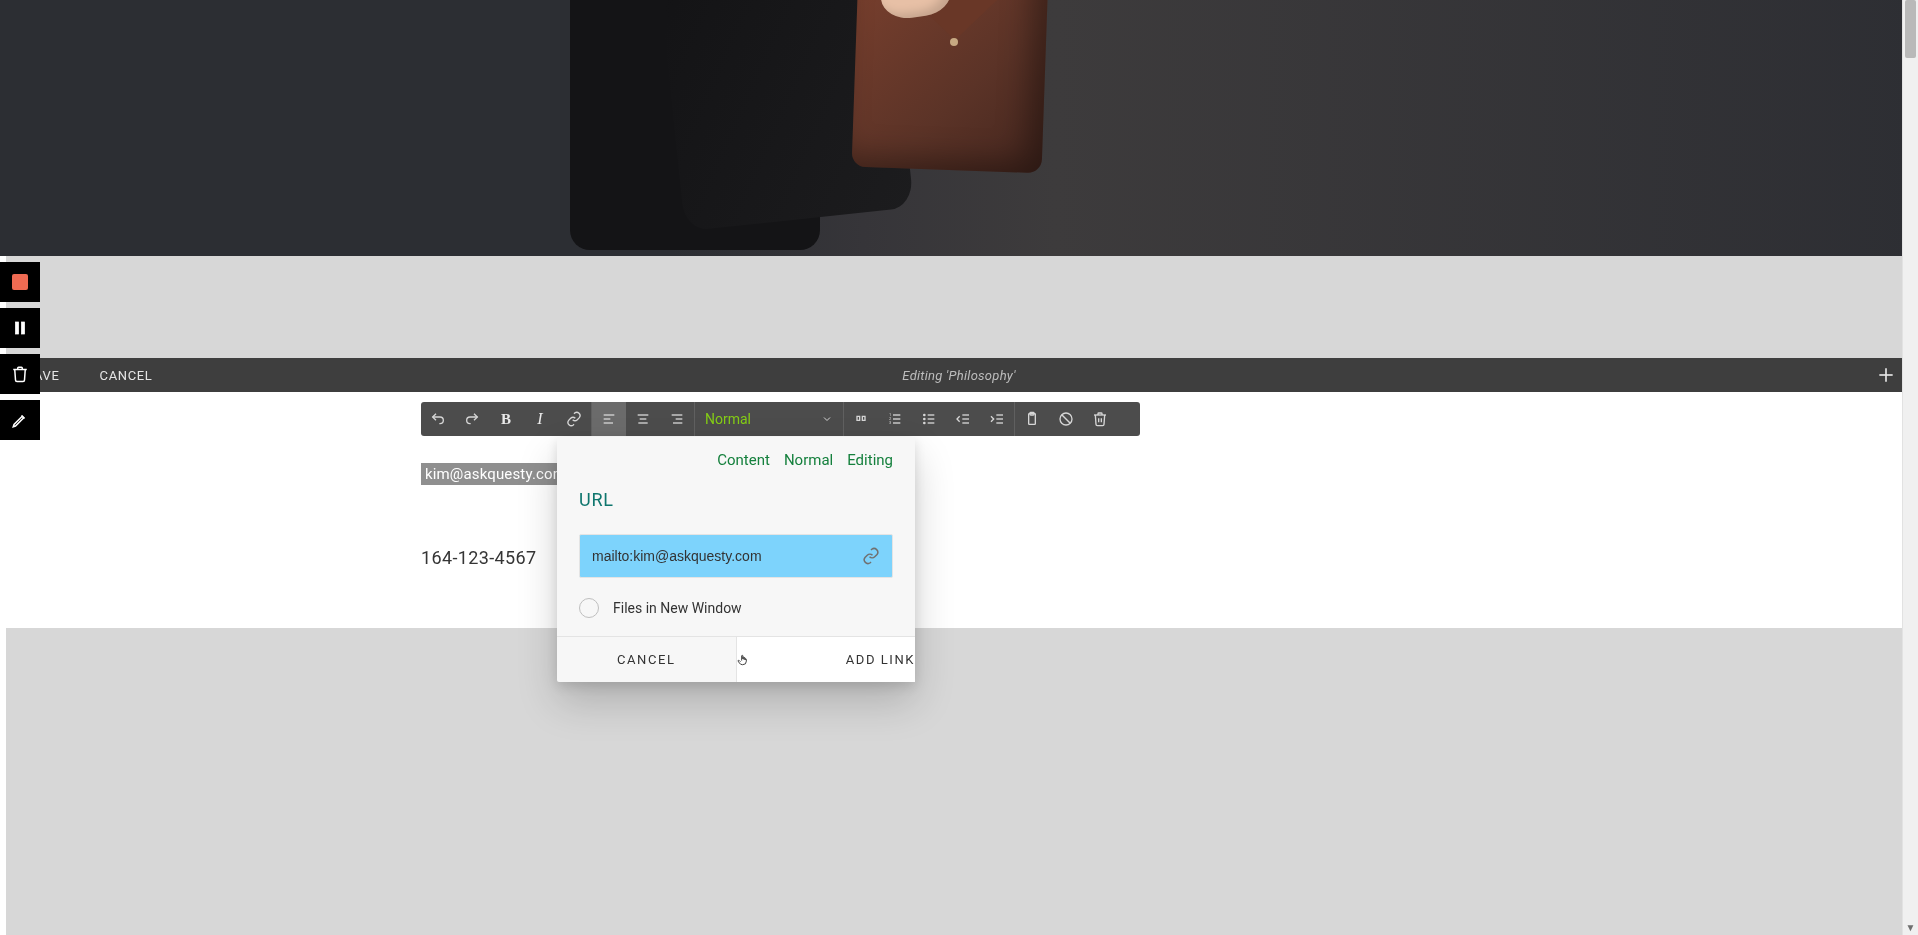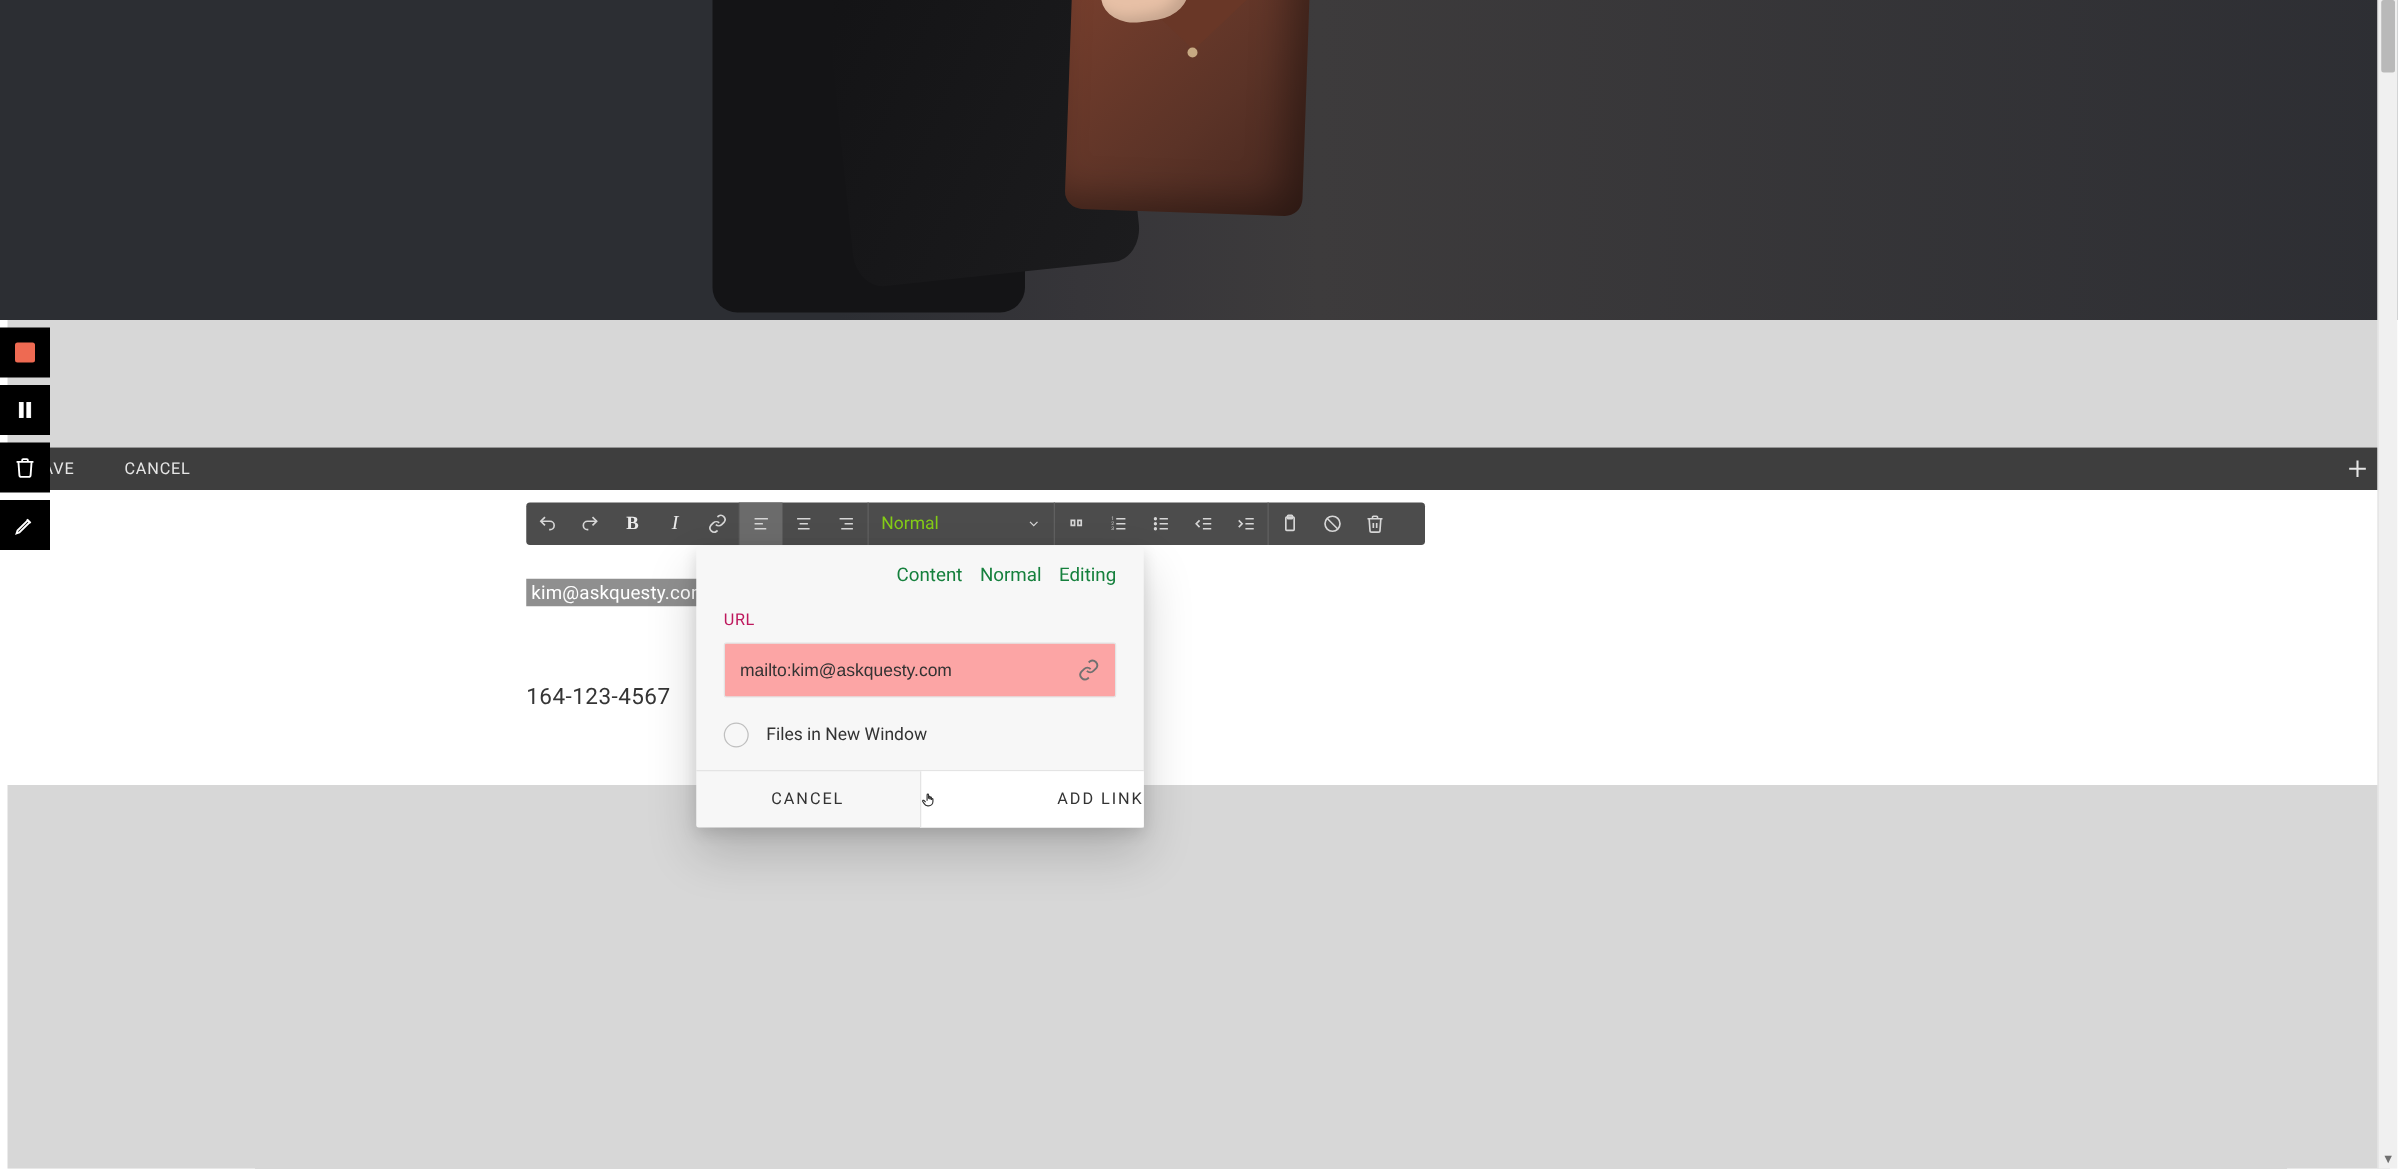--- a/index.html
+++ b/index.html
@@ -203,23 +203,23 @@
   }
   .lp-tabs {
     display:flex;
     justify-content:flex-end;
     gap:14px;
     padding: 14px 22px 2px 22px;
     font-size: 15px;
   }
   .lp-tab { color:#15803d; cursor:pointer; }
   .lp-body { padding: 6px 22px 18px 22px; }
-  .lp-label { font-size: 13px; letter-spacing:.04em; color:#be185d; margin: 12px 0 10px 0; }
+  .lp-label { font-size: 18px; letter-spacing:.04em; color:#0f766e; margin: 12px 0 24px 0; }
   .lp-input-wrap {
-    background:#fca5a5;
+    background:#7dd3fc;
     border:1px solid #e4e4e4;
     height:44px;
     border-radius:2px;
     display:flex;
     align-items:center;
     padding: 0 12px;
   }
   .lp-input {
     flex:1;
     border:none;
@@ -328,20 +328,23 @@
   </div>
 </div>
 
 <div class="grey-gap"></div>
 
 <div class="editor-bar">
   <div class="eb-left">
     <span style="cursor:pointer">AVE</span>
     <span style="cursor:pointer">CANCEL</span>
   </div>
+  <div class="eb-center">
+    <span>Editing </span><span class="quoted">'Philosophy'</span>
+  </div>
   <div class="eb-right">
     <div class="plus-btn">
       <svg width="20" height="20" viewBox="0 0 24 24" stroke-width="2">
           <line x1="12" y1="4" x2="12" y2="20"></line>
           <line x1="4" y1="12" x2="20" y2="12"></line>
         </svg>
     </div>
   </div>
 </div>
 

